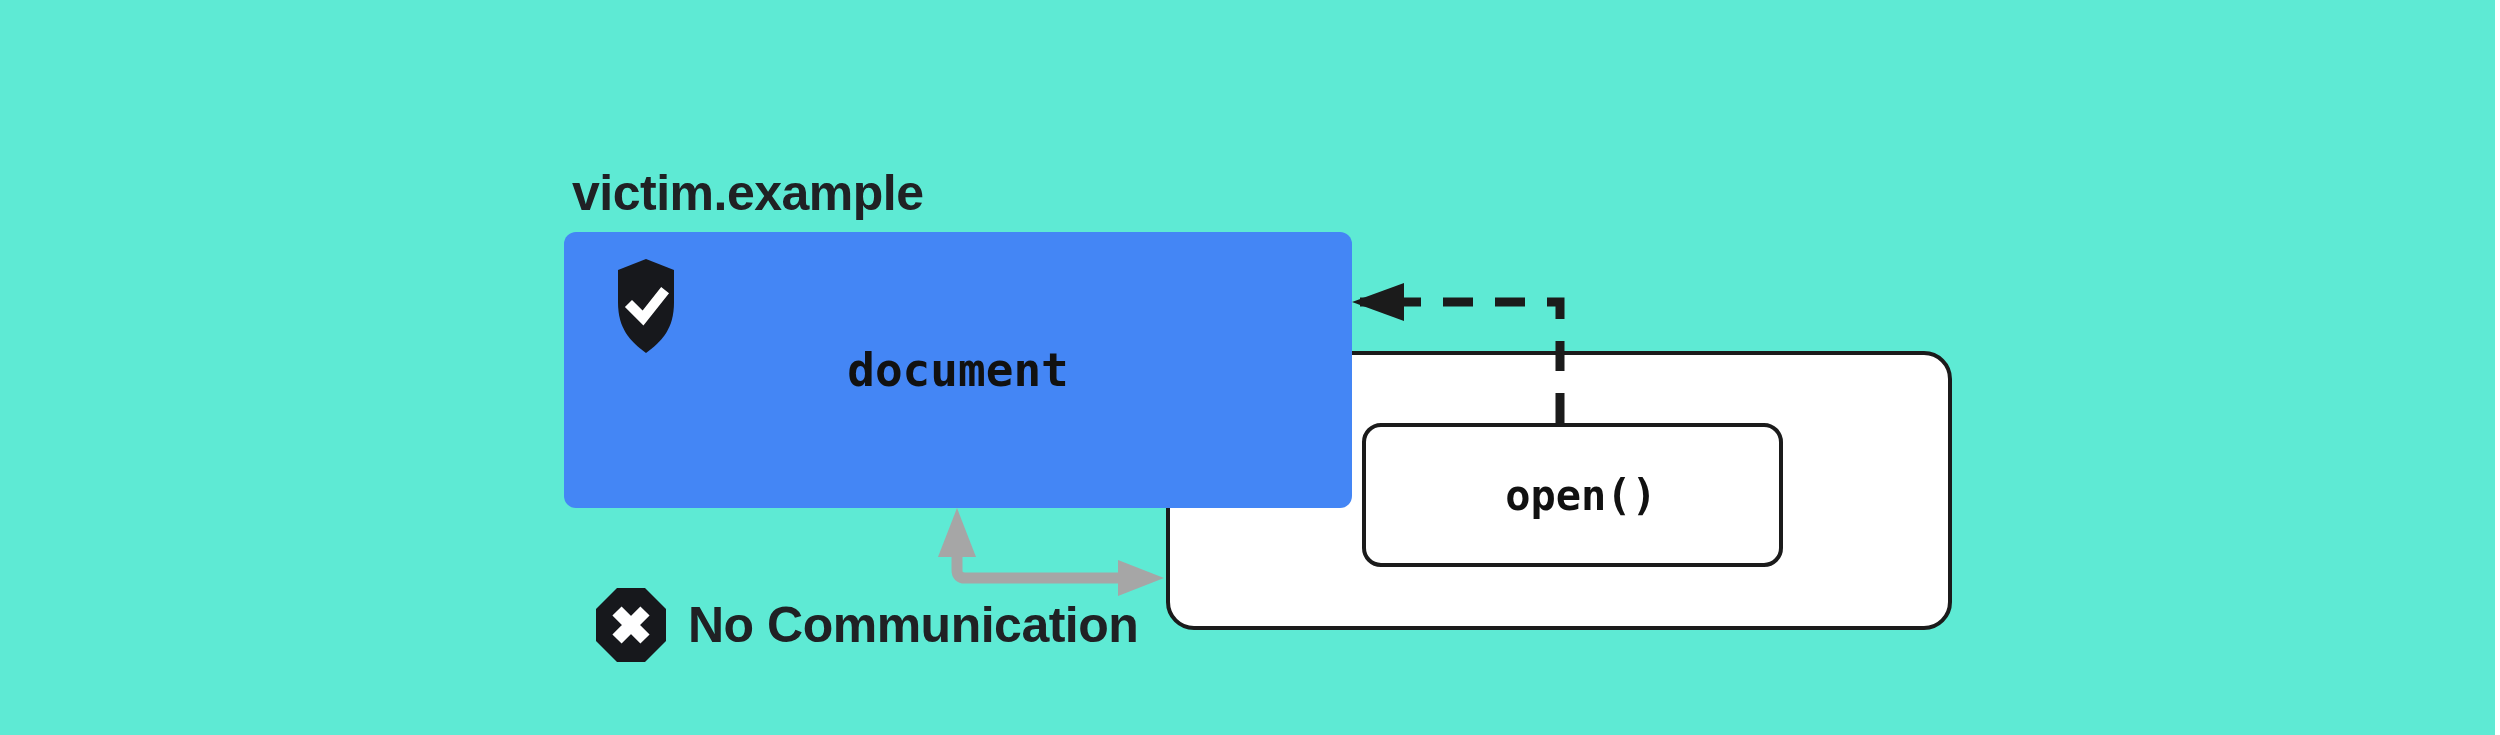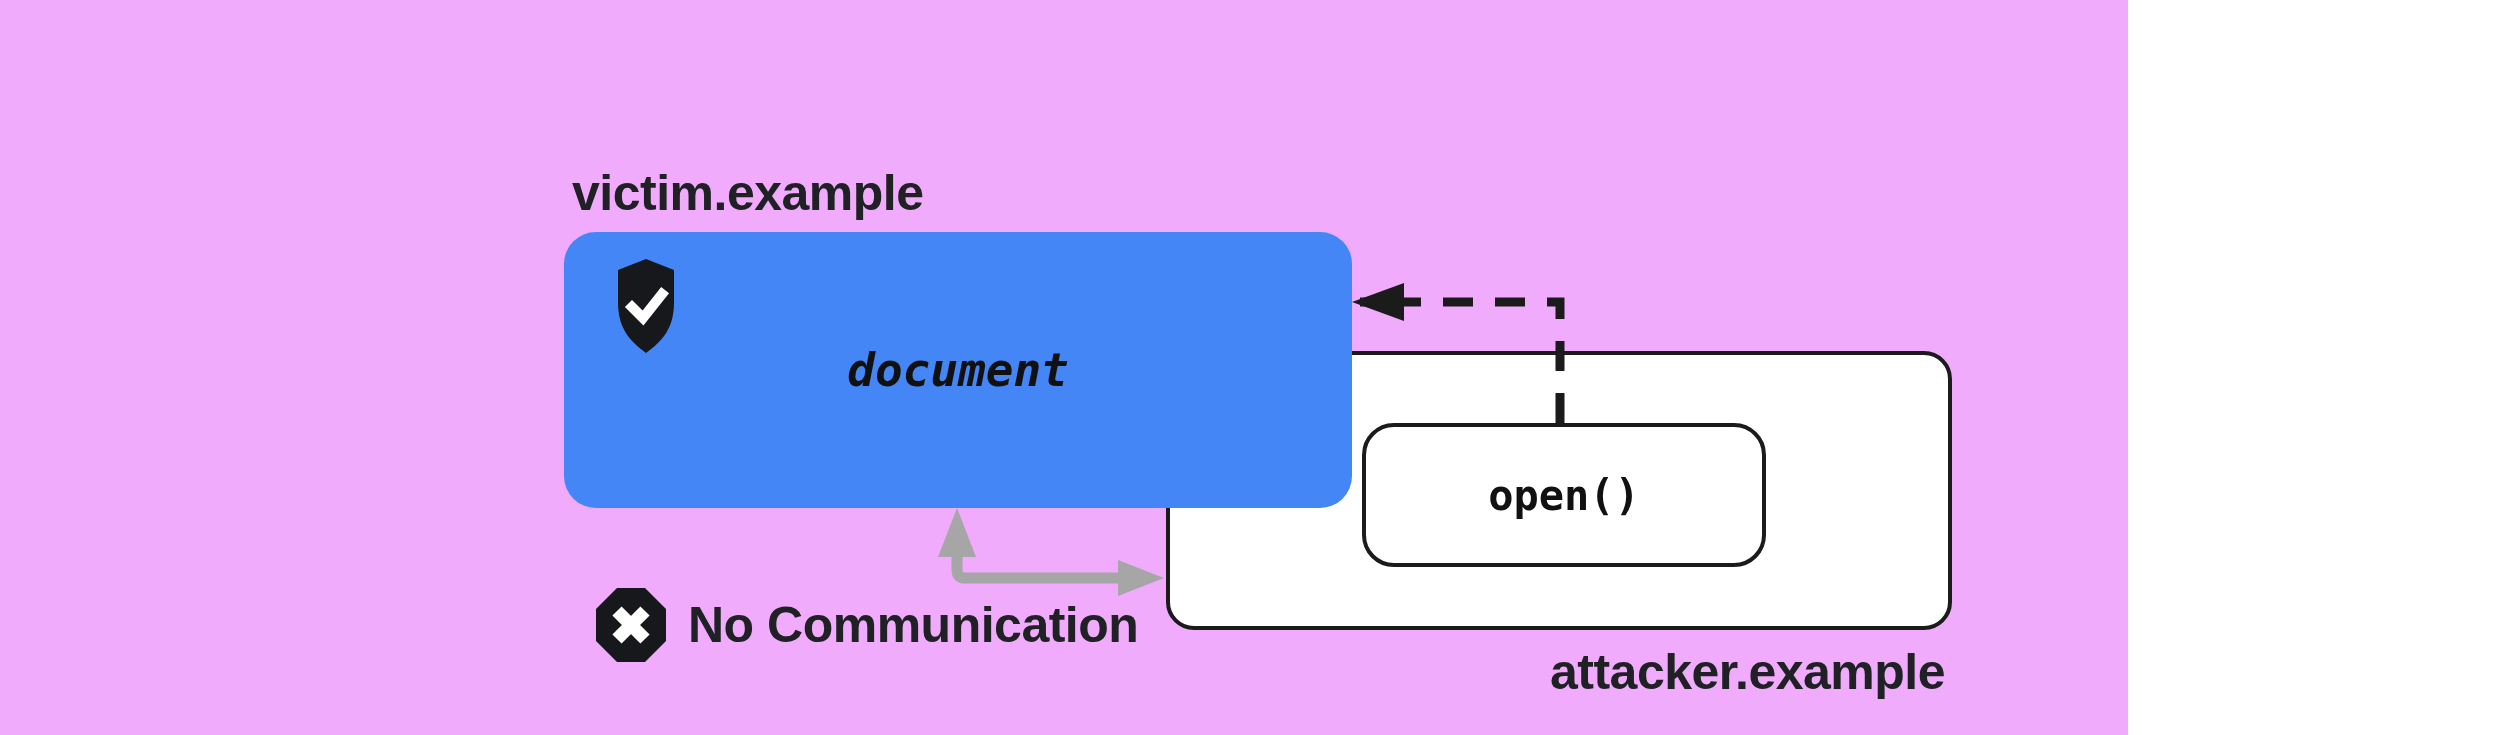--- a/index.html
+++ b/index.html
@@ -2,23 +2,23 @@
 <html><head>
 <meta charset="utf-8">
 <style>
   html, body {
     margin: 0;
     padding: 0;
     background: #ffffff;
   }
   .canvas {
     position: relative;
-    width: 2128px;
+    width: 2495px;
     height: 735px;
-    background: #f0abfc;
+    background: #5eead4;
     overflow: hidden;
     font-family: "Liberation Sans", sans-serif;
     color: #202124;
   }
   .domain-label {
     position: absolute;
     font-size: 50px;
     font-weight: 700;
     letter-spacing: -0.5px;
     color: #202124;
@@ -38,23 +38,22 @@
     border-radius: 28px;
     z-index: 1;
   }
   .victim-box {
     position: absolute;
     left: 564px;
     top: 232px;
     width: 788px;
     height: 276px;
     background: #4486f5;
-    border-radius: 32px;
+    border-radius: 12px;
     z-index: 2;
-    font-style: italic;
   }
   .victim-box-text {
     position: absolute;
     inset: 0;
     display: flex;
     flex-direction: column;
     align-items: center;
     justify-content: center;
     font-family: "DejaVu Sans Mono", monospace;
     font-weight: 700;
@@ -71,29 +70,30 @@
     height: 98px;
   }
   .open-box {
     position: absolute;
     left: 1362px;
     top: 423px;
     width: 396px;
     height: 136px;
     background: #ffffff;
     border: 4px solid #1b1b1b;
-    border-radius: 32px;
+    border-radius: 19px;
     z-index: 3;
     display: flex;
     align-items: center;
     justify-content: center;
     font-family: "DejaVu Sans Mono", monospace;
     font-weight: 700;
     font-size: 42px;
     color: #111111;
+    padding-left: 17px;
   }
   .arrow-layer {
     position: absolute;
     left: 0;
     top: 0;
     width: 2500px;
     height: 735px;
     z-index: 4;
     pointer-events: none;
   }
@@ -157,15 +157,14 @@
   </svg>
 
   <div class="no-comm-row">
     <svg class="x-badge" viewBox="0 0 74 78">
       <polygon points="23,2 51,2 72,23 72,55 51,76 23,76 2,55 2,23" fill="#17181c"></polygon>
       <path d="M23 25 L51 53 M51 25 L23 53" fill="none" stroke="#ffffff" stroke-width="13" stroke-linecap="butt"></path>
     </svg>
     <span class="no-comm-text">No Communication</span>
   </div>
 
-  <div class="domain-label attacker-label">attacker.example</div>
 
 </div>
 
 </body></html>

